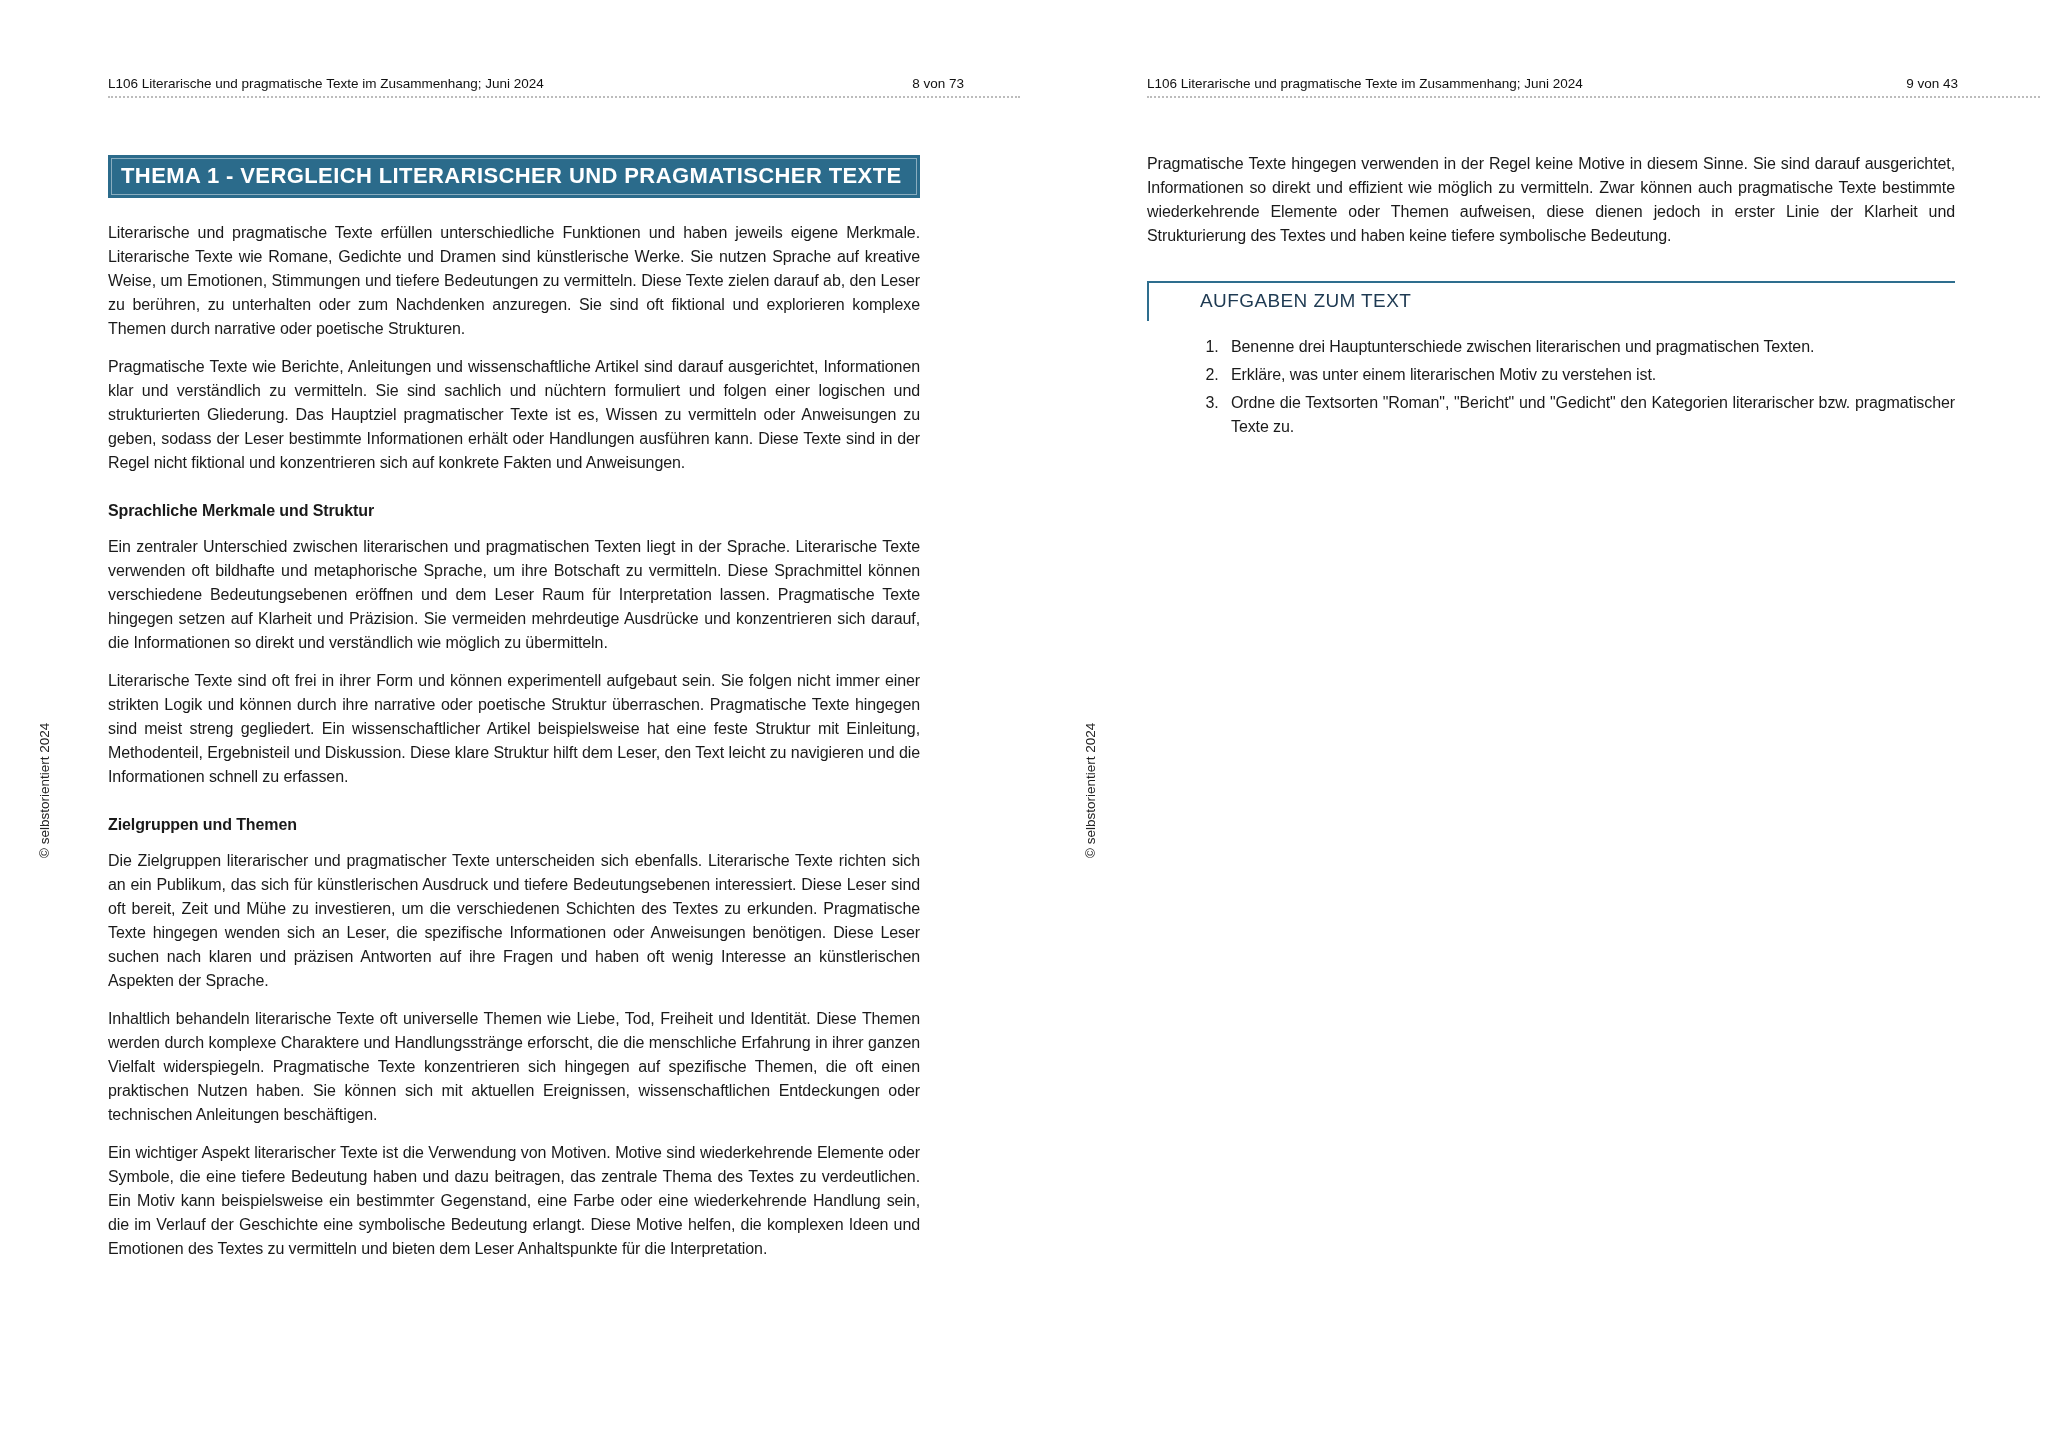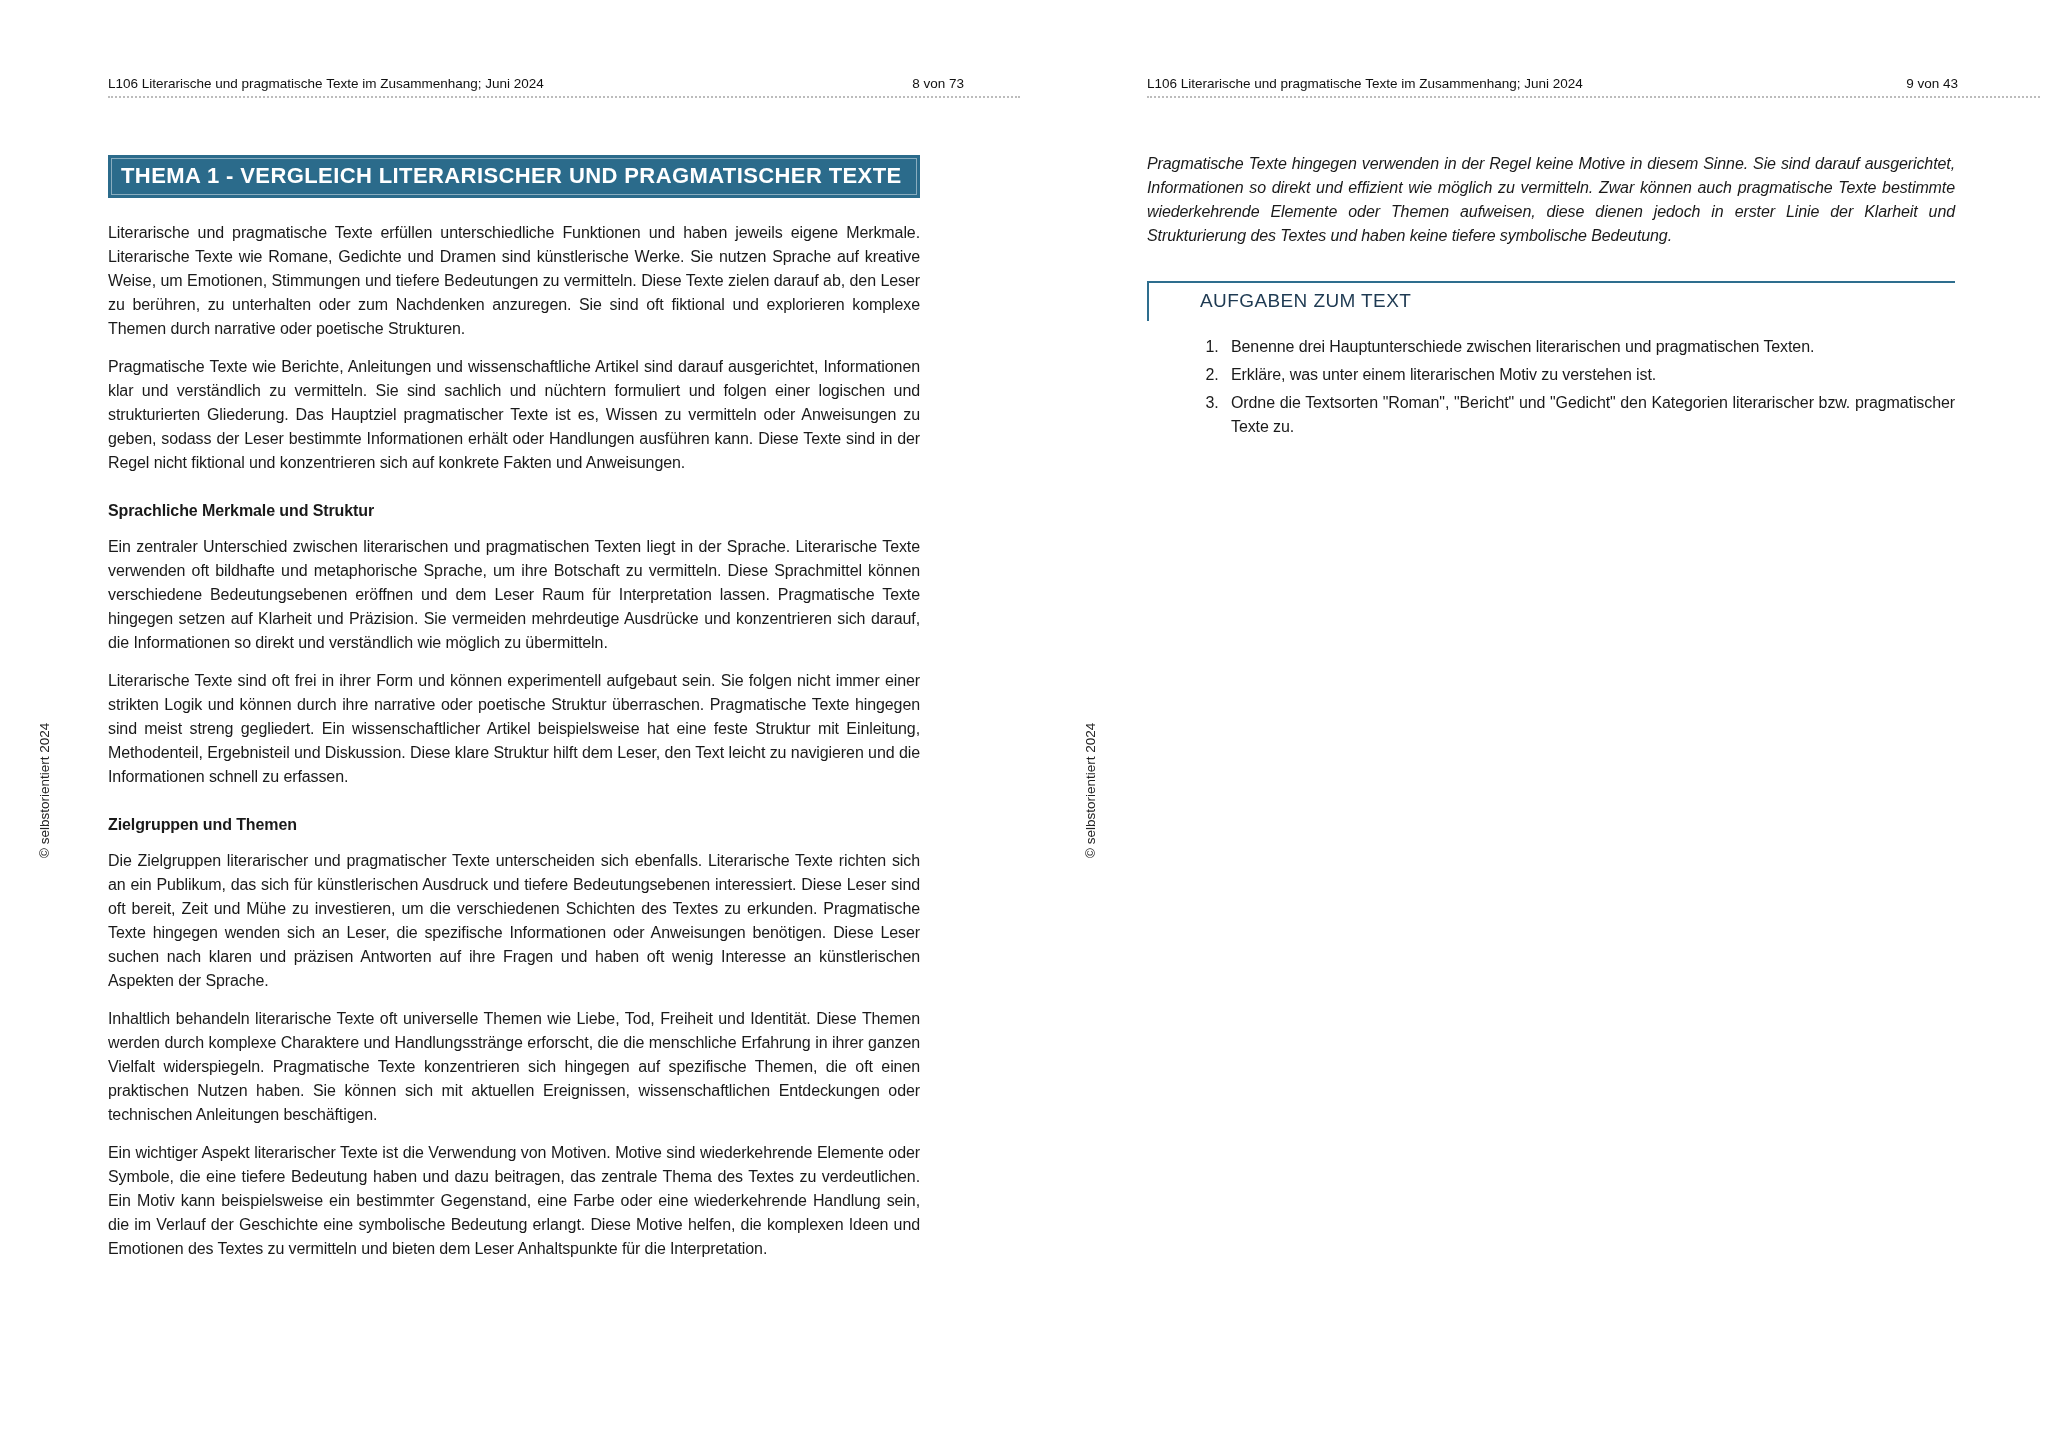--- a/index.html
+++ b/index.html
@@ -31,21 +31,21 @@
     border:1px solid rgba(255,255,255,.45);
     color:#ffffff;font-weight:bold;font-size:22px;letter-spacing:.4px;
     padding:4px 9px 5px;white-space:nowrap;
   }
 
   
   .content{
     margin:0 104px 16px 108px;text-align:justify;
     font-size:16px;line-height:24px;letter-spacing:-.1px;
   }
-  .page-right .content{margin:0 93px 0 123px;font-style:italic;}
+  .page-right .content{margin:0 93px 0 123px;}
   .content p{margin:0 0 14px;}
   .page-left  .content p.first{margin-top:23px;}
   .page-right .content p.first{margin-top:54px;}
   .content h3{font-size:16px;line-height:24px;margin:24px 0 12px;font-weight:bold;text-align:left;}
 
   
   .tasks{
     margin:33px 93px 0 123px;border-top:2px solid #2e6e8e;
   }
   .tasks-heading-wrap{

